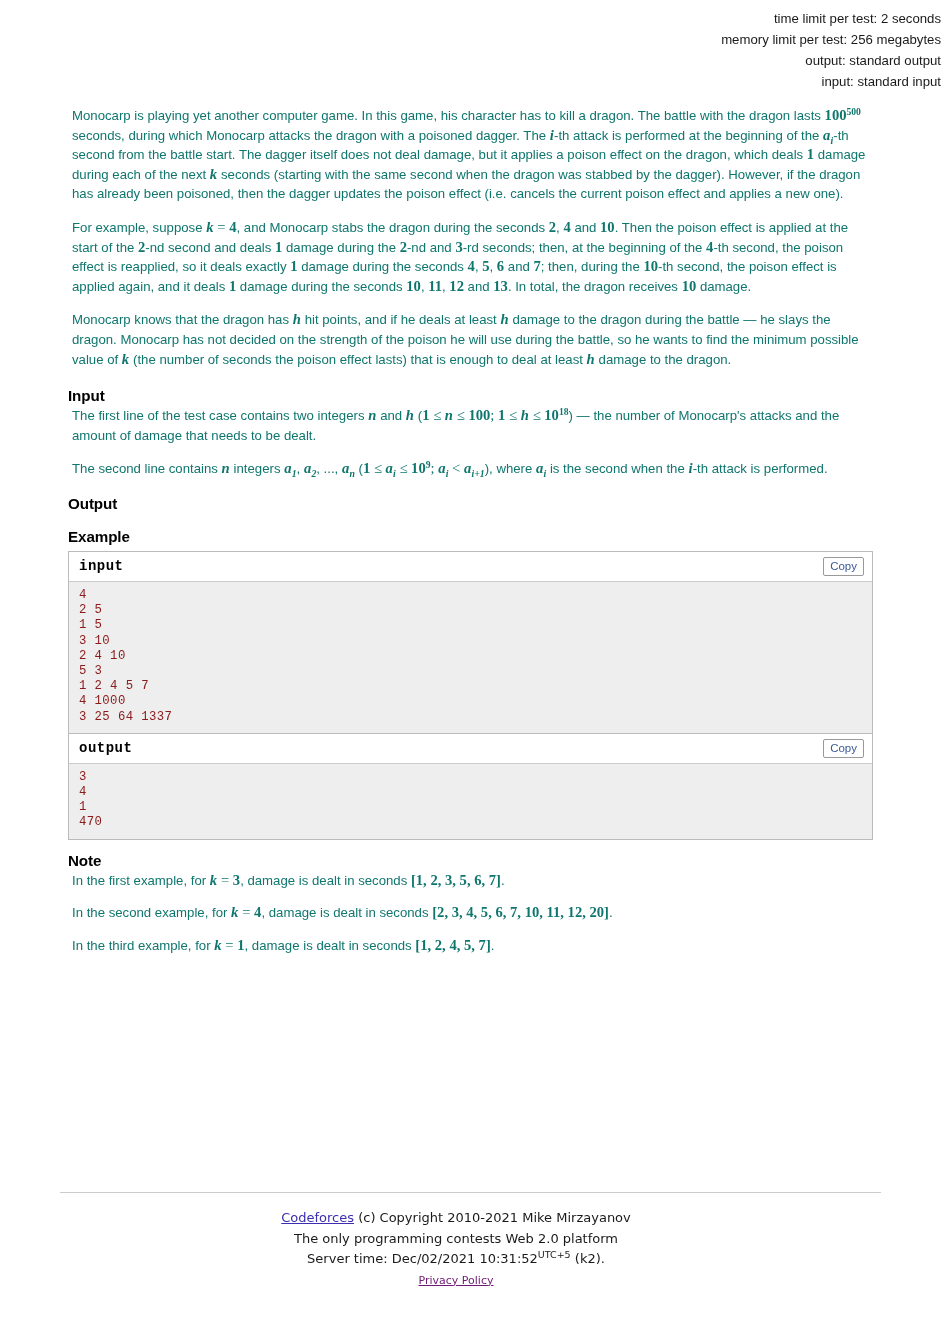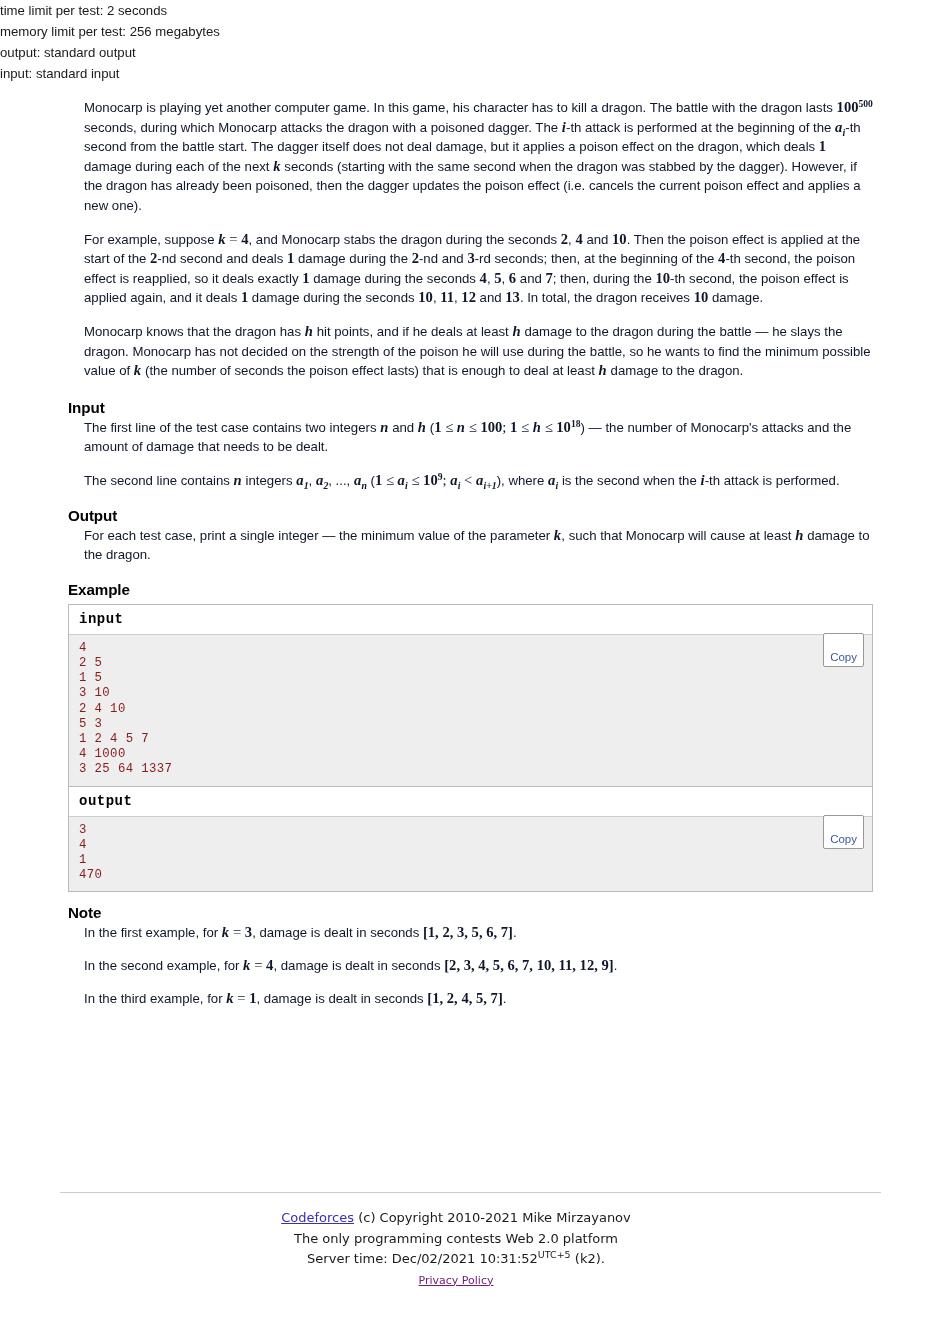--- a/index.html
+++ b/index.html
@@ -17,37 +17,38 @@
     overflow: hidden;
   }
 
   .page {
     width: 941px;
     box-sizing: border-box;
   }
 
   
   .limits {
-    text-align: left;
+    text-align: right;
+    padding-top: 8px;
     font-size: 13.2px;
     color: #1a1a1a;
     line-height: 21px;
   }
   .limits div { white-space: nowrap; }
 
   
   .statement {
     padding: 0 68px 0 68px;
     margin-top: 14px;
   }
   .statement p {
-    margin: 0 0 14px 16px;
+    margin: 0 0 14px 4px;
     line-height: 19.6px;
     text-align: left;
-    color: #0f172a;
+    color: #0f766e;
   }
   .statement p.tight { margin-bottom: 13px; }
 
   .section-title {
     font-weight: bold;
     font-size: 15.2px;
     margin: 16px 0 2px 0;
     color: #000;
     letter-spacing: -0.1px;
   }
@@ -116,24 +117,23 @@
   .copy-btn {
     position: absolute;
     right: 8px;
     top: 5px;
     border: 1px solid #999999;
     border-radius: 2px;
     background: #ffffff;
     color: #3b5998;
     font-family: "Liberation Sans", sans-serif;
     font-size: 11.5px;
-    padding: 16px 6px 2px 6px;
+    padding: 1px 6px 2px 6px;
     line-height: 14px;
     cursor: pointer;
-    margin-top: 23px;
   }
   pre.sample-body {
     margin: 0;
     padding: 6px 10px 8px 10px;
     background: #eeeeee;
     font-family: "Liberation Mono", monospace;
     font-size: 12.3px;
     line-height: 15.2px;
     color: #8b1a1a;
     white-space: pre;
@@ -206,21 +206,20 @@
 
     <div class="section-title first">Input</div>
 
 
     <p><span>The first line of the test case contains two integers </span><span class="m">n</span><span> and </span><span class="m">h</span><span> (</span><span class="mn">1</span><span class="mop"> ≤ </span><span class="m">n</span><span class="mop"> ≤ </span><span class="mn">100</span><span class="mop">; </span><span class="mn">1</span><span class="mop"> ≤ </span><span class="m">h</span><span class="mop"> ≤ </span><span class="mn">10</span><sup class="ms">18</sup><span>) — the number of Monocarp's attacks and the amount of damage that needs to be dealt.</span></p>
 
     <p><span>The second line contains </span><span class="m">n</span><span> integers </span><span class="m">a</span><sub class="mb">1</sub><span>, </span><span class="m">a</span><sub class="mb">2</sub><span>, ..., </span><span class="m">a</span><sub class="mb">n</sub><span> (</span><span class="mn">1</span><span class="mop"> ≤ </span><span class="m">a</span><sub class="mb">i</sub><span class="mop"> ≤ </span><span class="mn">10</span><sup class="ms">9</sup><span class="mop">; </span><span class="m">a</span><sub class="mb">i</sub><span class="mop"> &lt; </span><span class="m">a</span><sub class="mb">i+1</sub><span>), where </span><span class="m">a</span><sub class="mb">i</sub><span> is the second when the </span><span class="m">i</span><span>-th attack is performed.</span></p>
 
     <div class="section-title">Output</div>
 
-    <p><span>For each test case, print a single integer — the minimum value of the parameter </span><span class="m">k</span><span>, such that Monocarp will cause at least </span><span class="m">h</span><span> damage to the dragon.</span></p>
 
     <div class="section-title">Example</div>
   </div>
 
   <div class="sample-tests">
     <div class="sample-test">
       <div class="sample-head">
         <span class="title">input</span>
         <button class="copy-btn">Copy</button>
       </div>
@@ -244,21 +243,21 @@
 1
 470</pre>
     </div>
   </div>
 
   <div class="statement" style="margin-top:12px;">
     <div class="section-title" style="margin-top:12px;">Note</div>
 
     <p class="tight"><span>In the first example, for </span><span class="m">k</span><span class="mop"> = </span><span class="mn">3</span><span>, damage is dealt in seconds </span><span class="mn">[1, 2, 3, 5, 6, 7]</span><span>.</span></p>
 
-    <p class="tight"><span>In the second example, for </span><span class="m">k</span><span class="mop"> = </span><span class="mn">4</span><span>, damage is dealt in seconds </span><span class="mn">[2, 3, 4, 5, 6, 7, 10, 11, 12, 9]</span><span>.</span></p>
+    <p class="tight"><span>In the second example, for </span><span class="m">k</span><span class="mop"> = </span><span class="mn">4</span><span>, damage is dealt in seconds </span><span class="mn">[2, 3, 4, 5, 6, 7, 10, 11, 12, 20]</span><span>.</span></p>
 
     <p class="tight"><span>In the third example, for </span><span class="m">k</span><span class="mop"> = </span><span class="mn">1</span><span>, damage is dealt in seconds </span><span class="mn">[1, 2, 4, 5, 7]</span><span>.</span></p>
   </div>
 
   <hr class="footer-rule">
 
   <div class="footer">
     <div><a href="#">Codeforces</a><span> (c) Copyright 2010-2021 Mike Mirzayanov</span></div>
     <div>The only programming contests Web 2.0 platform</div>
     <div><span>Server time: Dec/02/2021 10:31:52</span><sup class="utc">UTC+5</sup><span> (k2).</span></div>

